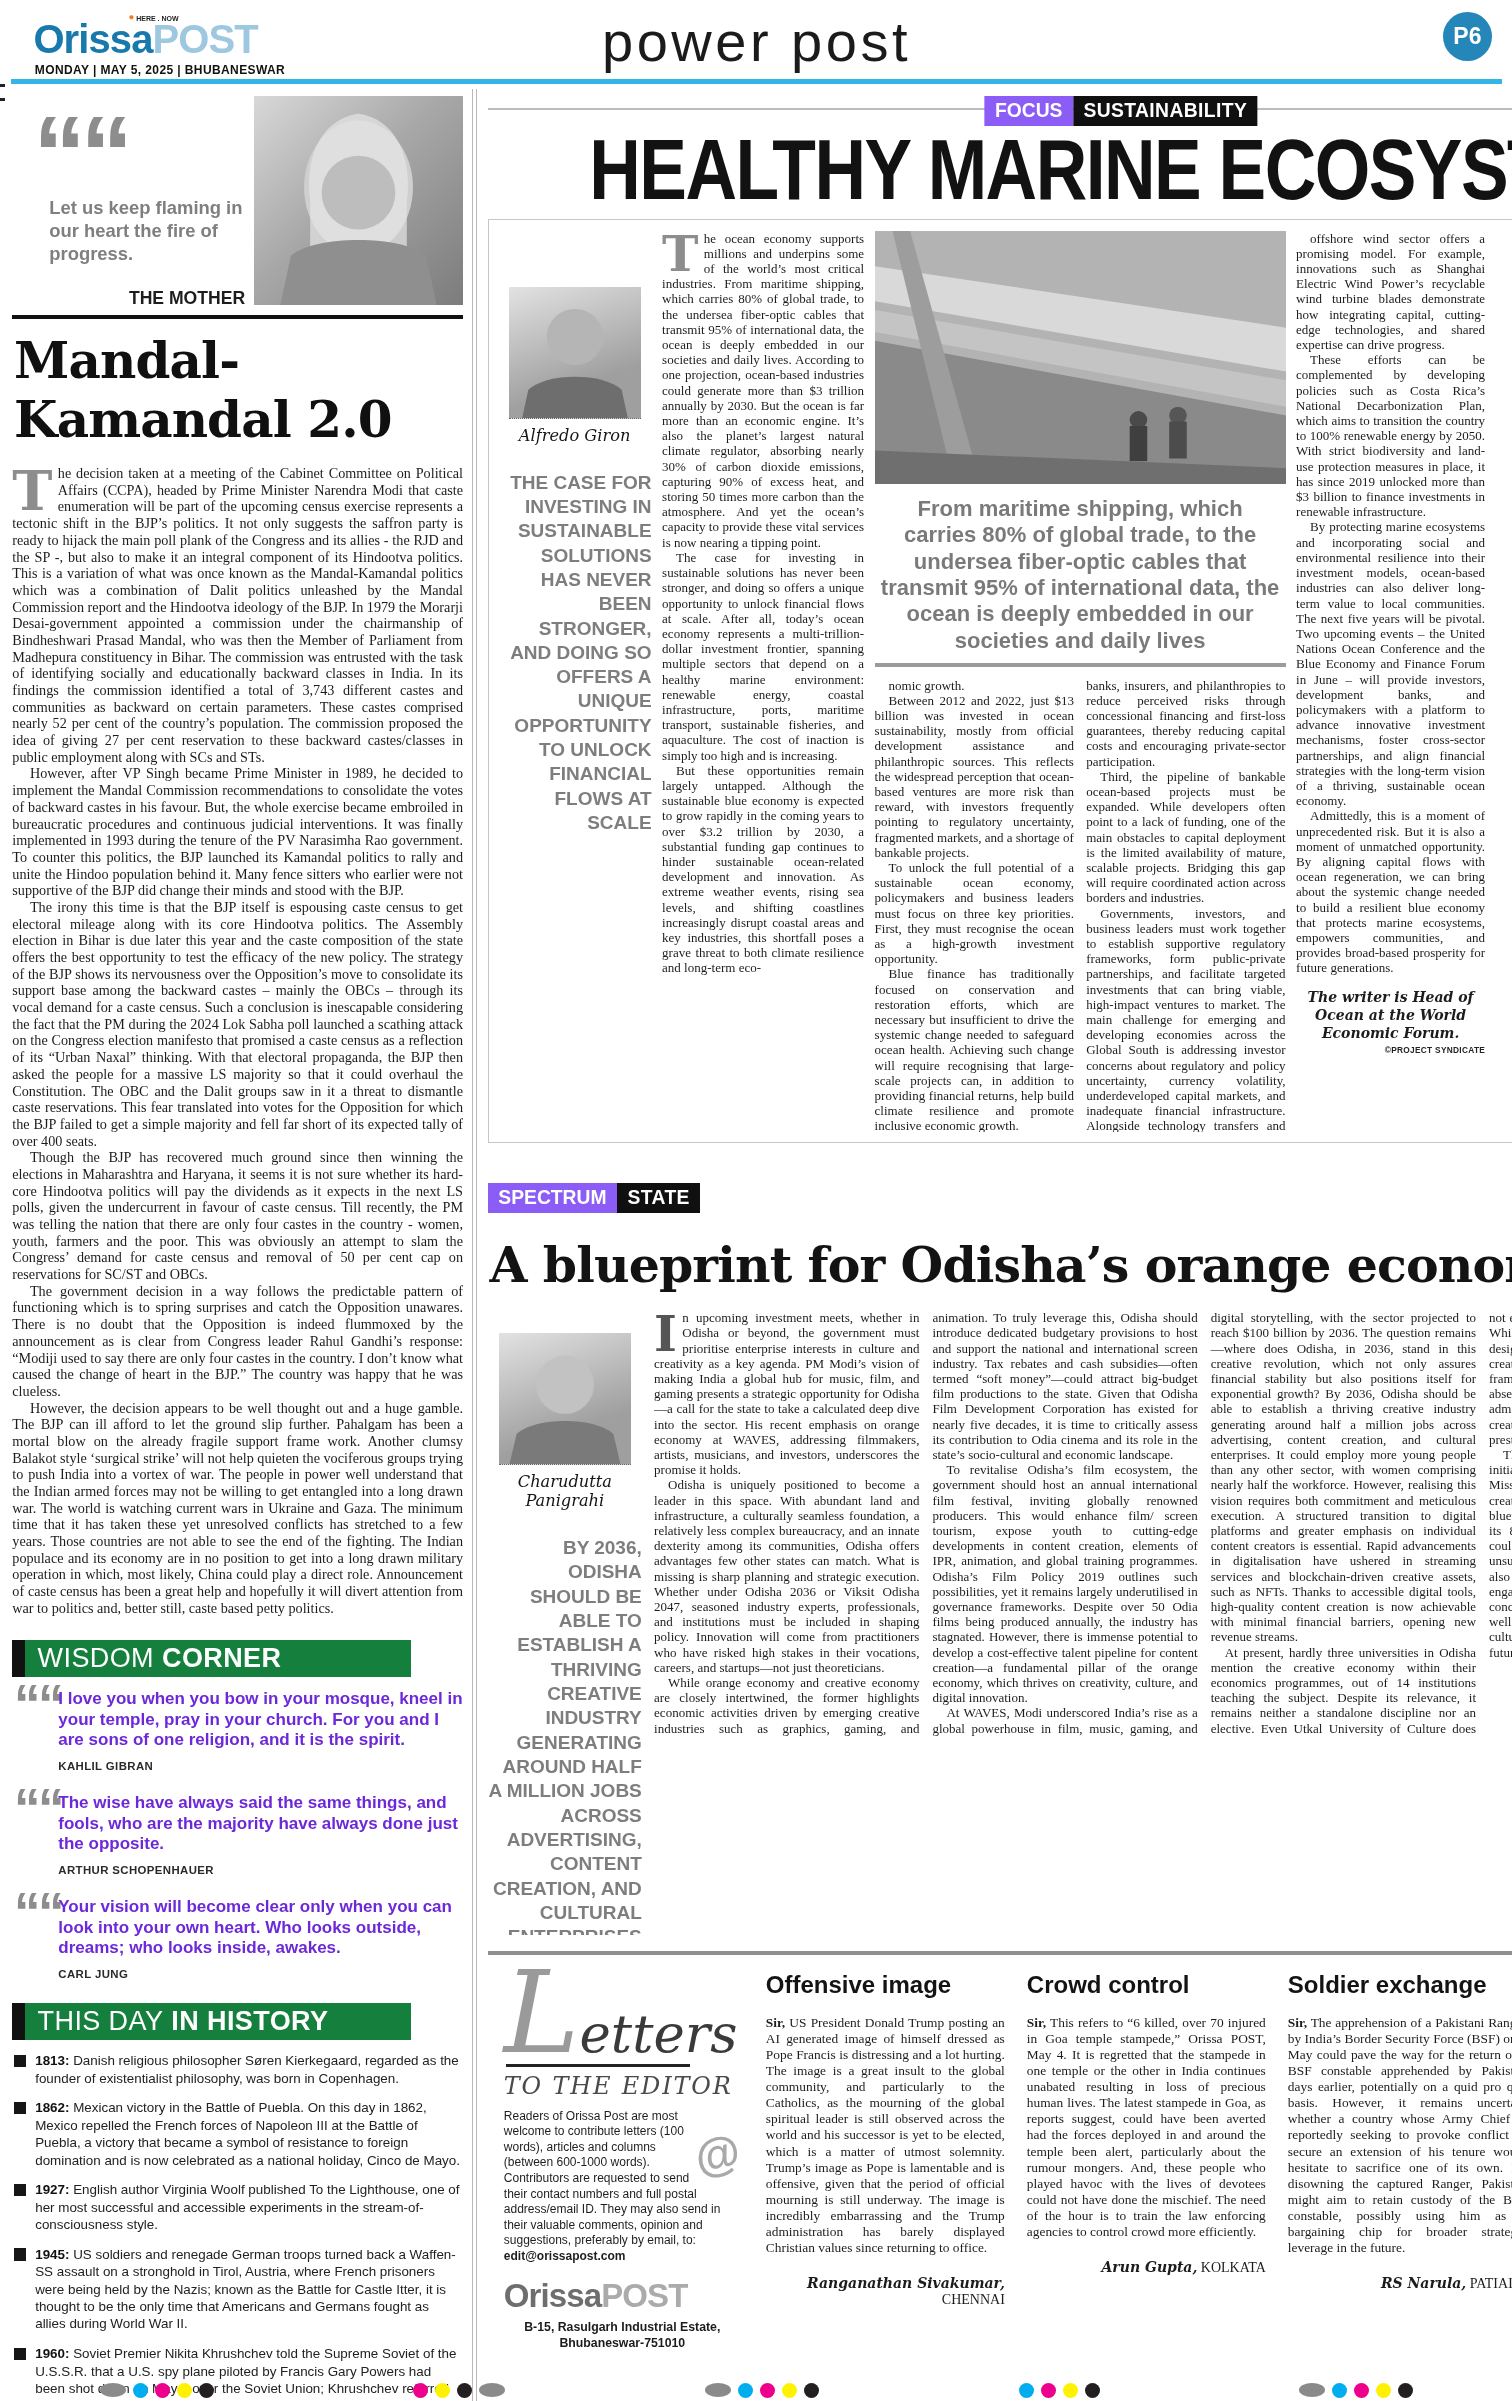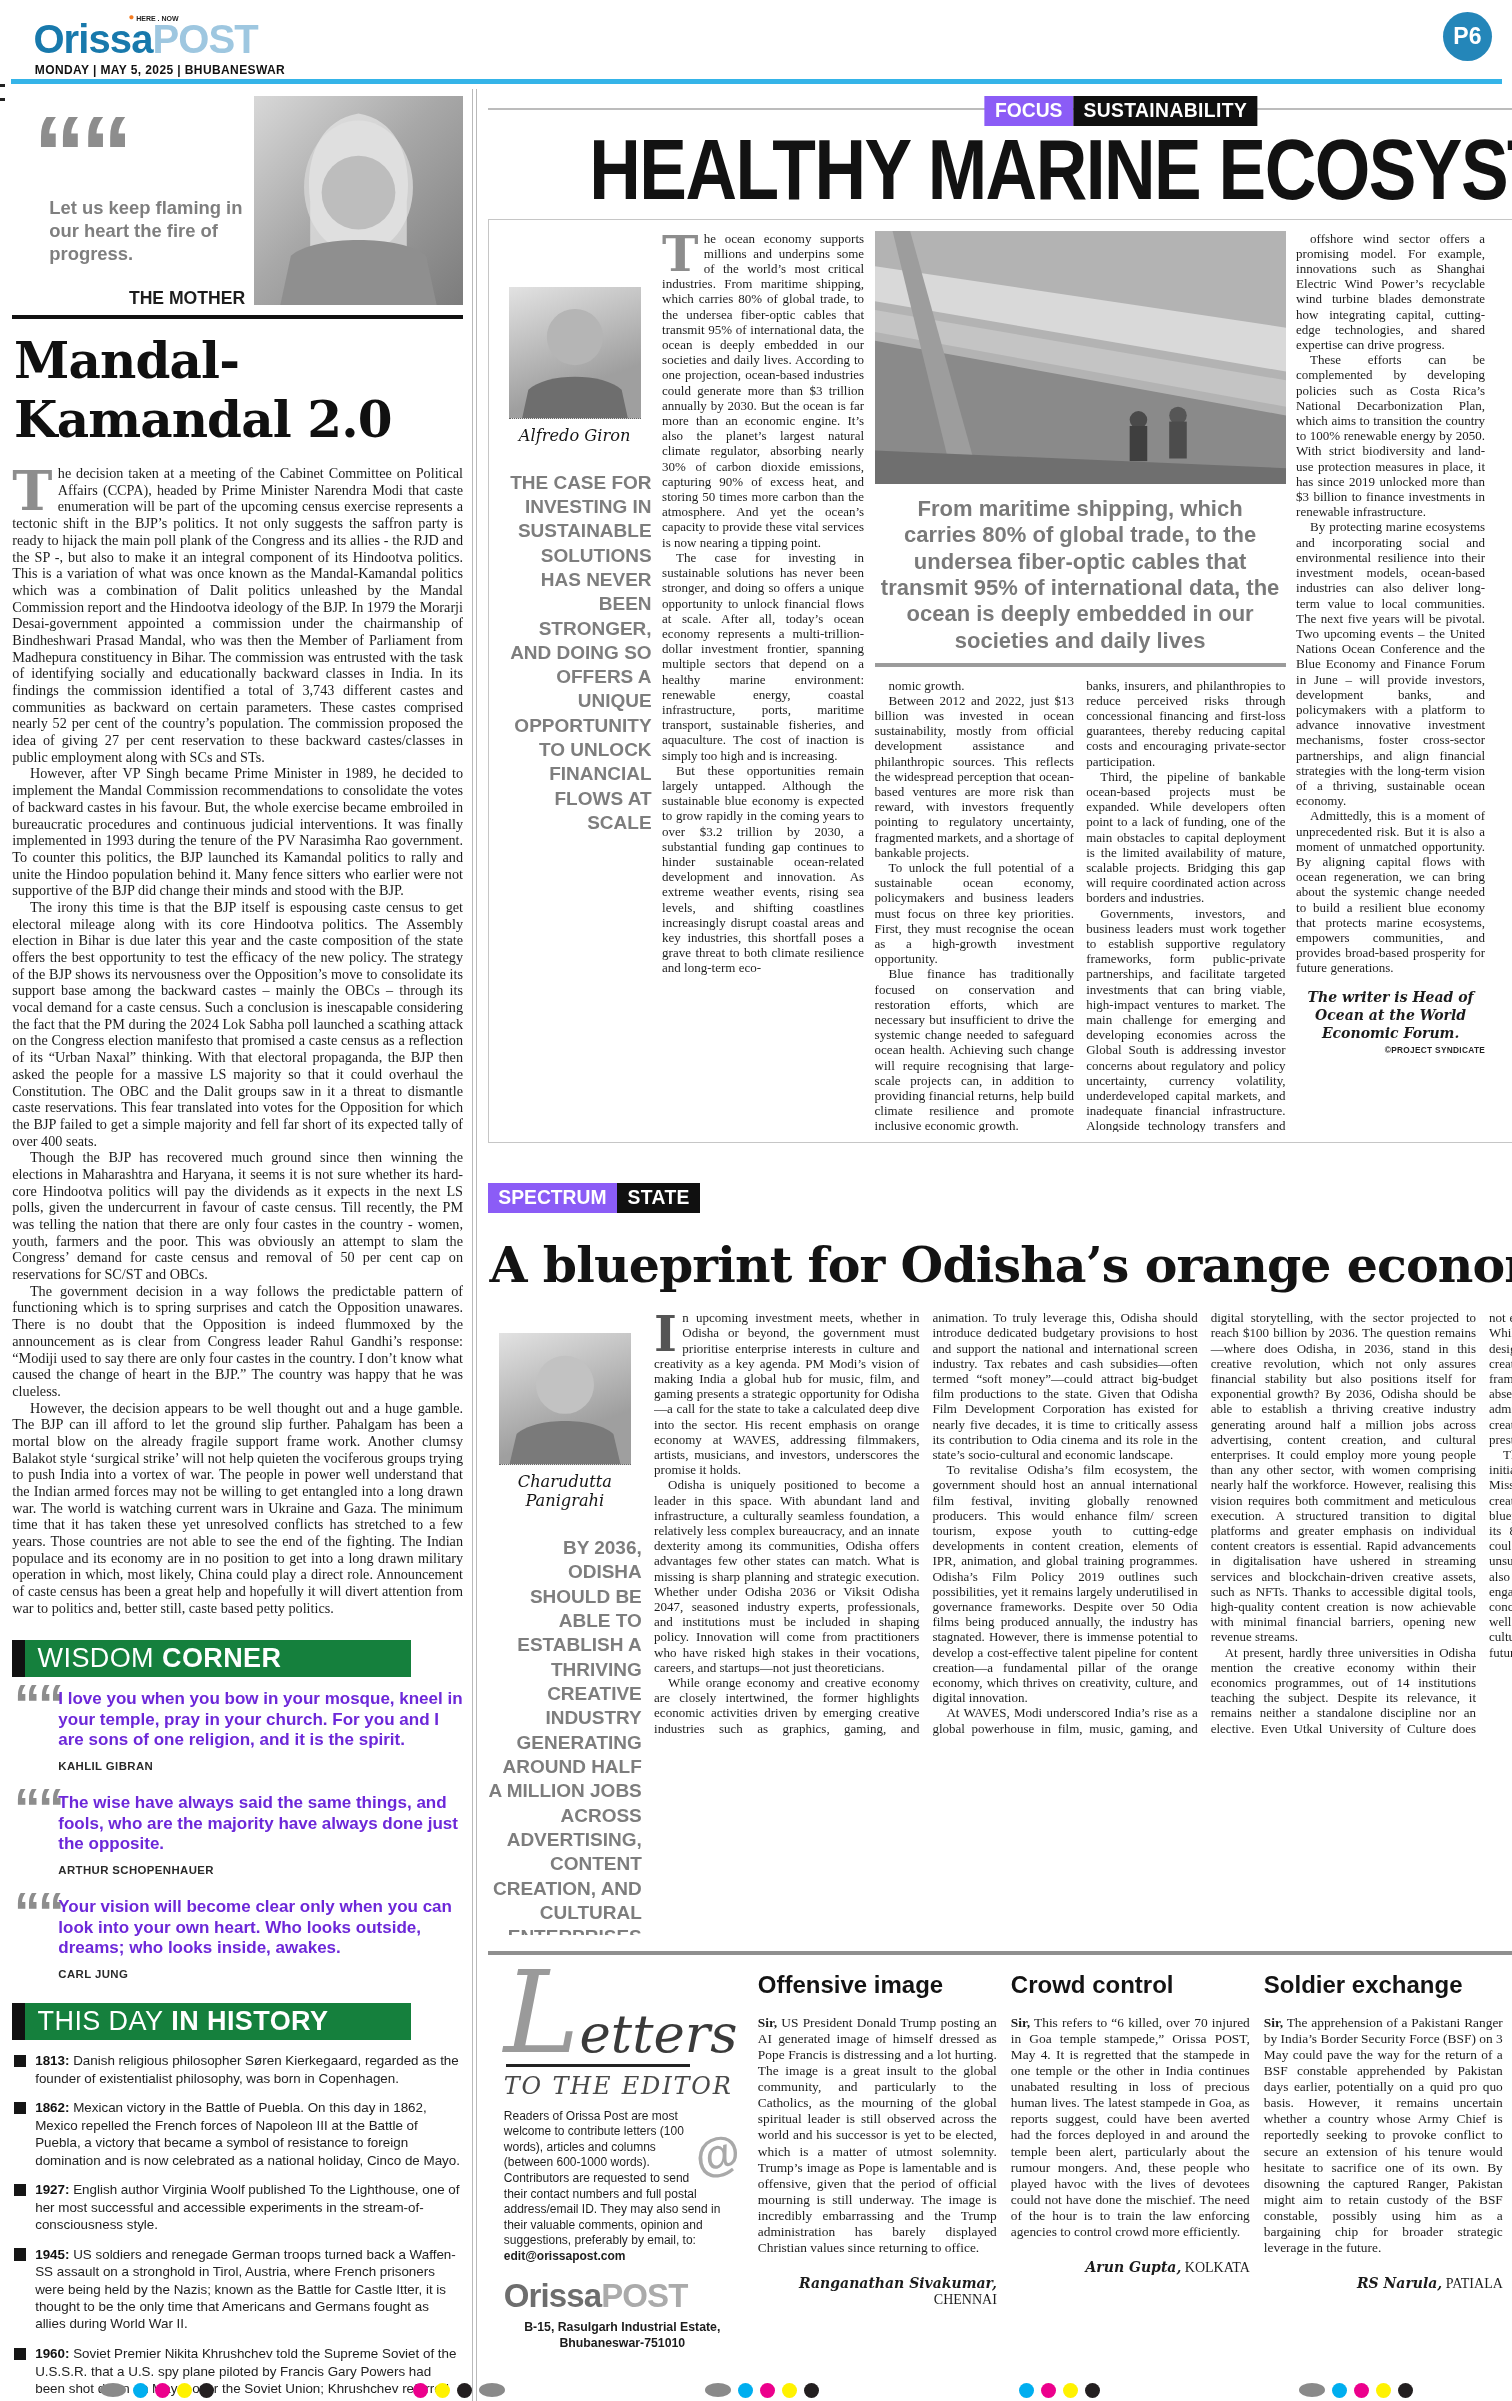--- a/index.html
+++ b/index.html
@@ -98,21 +98,21 @@
   .letters-word .bigL { font-size:114px; color:#9a9a9a; }
   .letters-word .rest { font-size:53px; }
   .letters-underline { width:184px; height:2.6px; background:#222; margin:5.3px 0 5.3px 1.8px; }
   .to-editor { font-family:"DejaVu Serif",serif; font-style:italic; font-size:24px; letter-spacing:1.8px; color:#4a4a4a; margin-bottom:8.8px; }
   .letters-info { font-family:"Liberation Sans",sans-serif; font-size:12px; line-height:1.3; color:#1e1e1e; position:relative; }
   .letters-info .aticon { float:right; font-size:46px; color:#a9a9a9; font-weight:bold; transform:rotate(-12deg); margin:16px 3.5px 1.8px 5.3px; font-family:"Liberation Sans",sans-serif; }
   .letters-info .email { font-weight:bold; }
   .gray-logo { margin-top:12.3px; font-family:"Liberation Sans",sans-serif; font-weight:bold; font-size:33px; letter-spacing:-0.9px; }
   .gray-logo .g1 { color:#6e6e6e; } .gray-logo .g2 { color:#ababab; }
   .letters-addr { font-family:"Liberation Sans",sans-serif; font-weight:bold; font-size:12.3px; text-align:center; width:237px; margin-top:5.3px; line-height:1.3; color:#1c1c1c; }
-  .letter { width:239px; flex:none; padding-top:3.5px; }
+  .letter { width:239px; flex:none; padding-top:3.5px;margin-left:8px; }
   .letter h3 { font-family:"Liberation Sans",sans-serif; font-size:24px; font-weight:bold; color:#131313; margin-bottom:16px; }
   .letter .ltext { font-size:13.4px; line-height:1.2; text-align:justify; }
   .letter .ltext b { }
   .letter .lsig { margin-top:19.3px; text-align:right; font-size:14px; }
   .letter .lsig .nm { font-family:"DejaVu Serif",serif; font-weight:bold; font-style:italic; }
 
   
   .printrow { position:absolute; bottom:3.5px; left:0; width:1513px; display:flex; justify-content:space-around; align-items:center; }
   .pm { display:flex; align-items:center; gap:7px; }
   .pm .oval { width:26px; height:14px; border-radius:50%; background:#8a8a8a; }
@@ -125,20 +125,21 @@
 <body>
 
 <div class="page">
 
   <div class="masthead">
     <div class="logo">
       <span class="orissa">Orissa</span><span class="post">POST</span>
       <span class="logo-tag"><span class="dot">●</span> <span>HERE . NOW</span></span>
     </div>
     <div class="dateline">MONDAY | MAY 5, 2025 | BHUBANESWAR</div>
+    <div class="page-title">power post</div>
     <div class="badge">P6</div>
   </div>
   <div class="teal-rule"></div>
   <div class="edge-mark" style="top:84px;"></div>
   <div class="edge-mark" style="top:98px;"></div>
 
   <div class="main">
 
     <div class="col-left">
 

